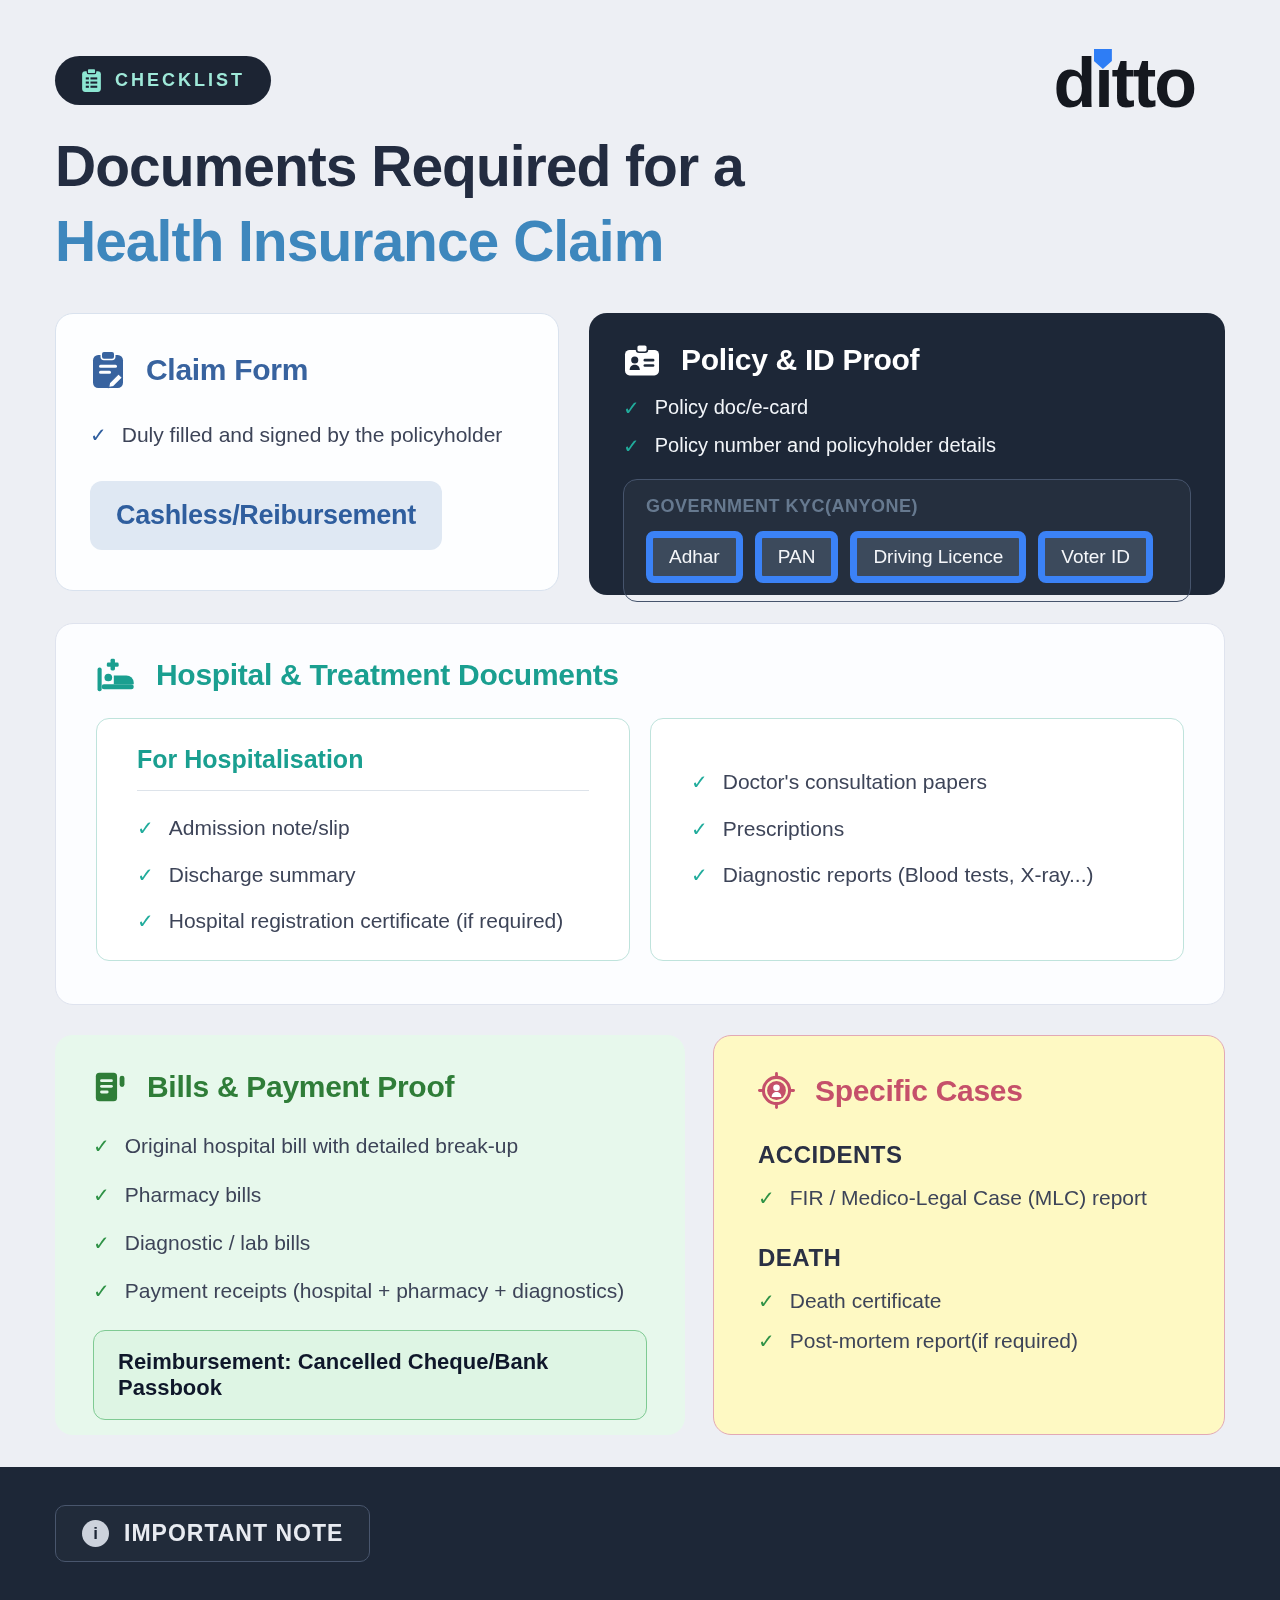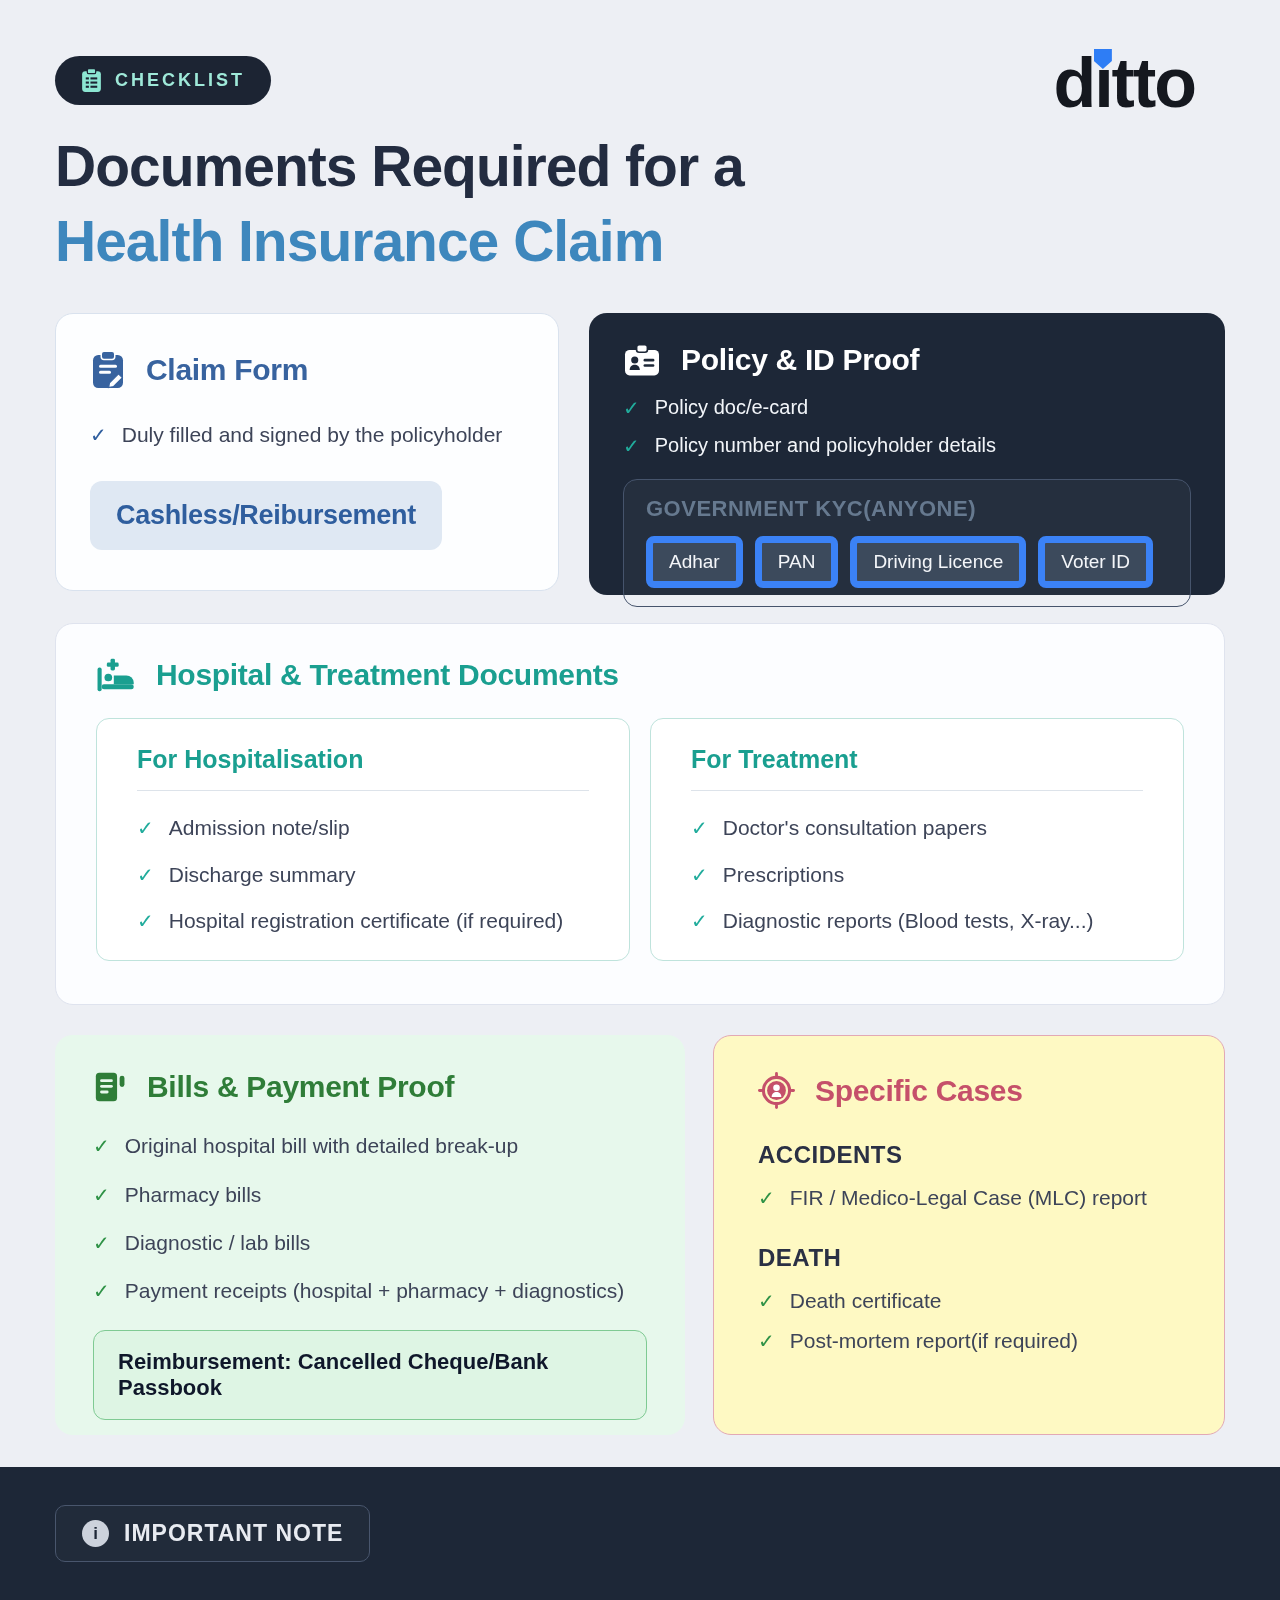--- a/index.html
+++ b/index.html
@@ -72,21 +72,21 @@
   }
   .policy-card .card-title { color:#ffffff; }
   .policy-card .items { margin-top:18px; display:flex; flex-direction:column; gap:12px; }
   .policy-card .item { color:#f2f5f9; font-size:20px; }
   .kyc-box {
     margin-top:20px;
     border:1.5px solid #46546c; border-radius:14px;
     background:rgba(255,255,255,0.04);
     padding:16px 22px 18px;
   }
-  .kyc-label { color:#66798f; font-size:22px; font-weight:bold; letter-spacing:0.5px; }
+  .kyc-label { color:#66798f; font-size:18px; font-weight:bold; letter-spacing:0.5px; }
   .kyc-chips { display:flex; gap:12px; margin-top:14px; }
   .chip {
     background:#3c4a5c; border:7px solid #3b82f6; border-radius:8px;
     padding:8px 16px; font-size:19px; color:#f4f6f9; white-space:nowrap;
   }
 
   
   .hospital-card {
     margin-top:28px; height:382px;
     background:#fcfdff; border:1.5px solid #dfe3ee;
@@ -269,21 +269,20 @@
             <span>Discharge summary</span>
           </div>
           <div class="item">
             <span class="check teal">✓</span>
             <span>Hospital registration certificate (if required)</span>
           </div>
         </div>
       </div>
 
       <div class="sub-card">
-        <div class="sub-title">For Treatment</div>
         <div class="items">
           <div class="item">
             <span class="check teal">✓</span>
             <span>Doctor's consultation papers</span>
           </div>
           <div class="item">
             <span class="check teal">✓</span>
             <span>Prescriptions</span>
           </div>
           <div class="item">

